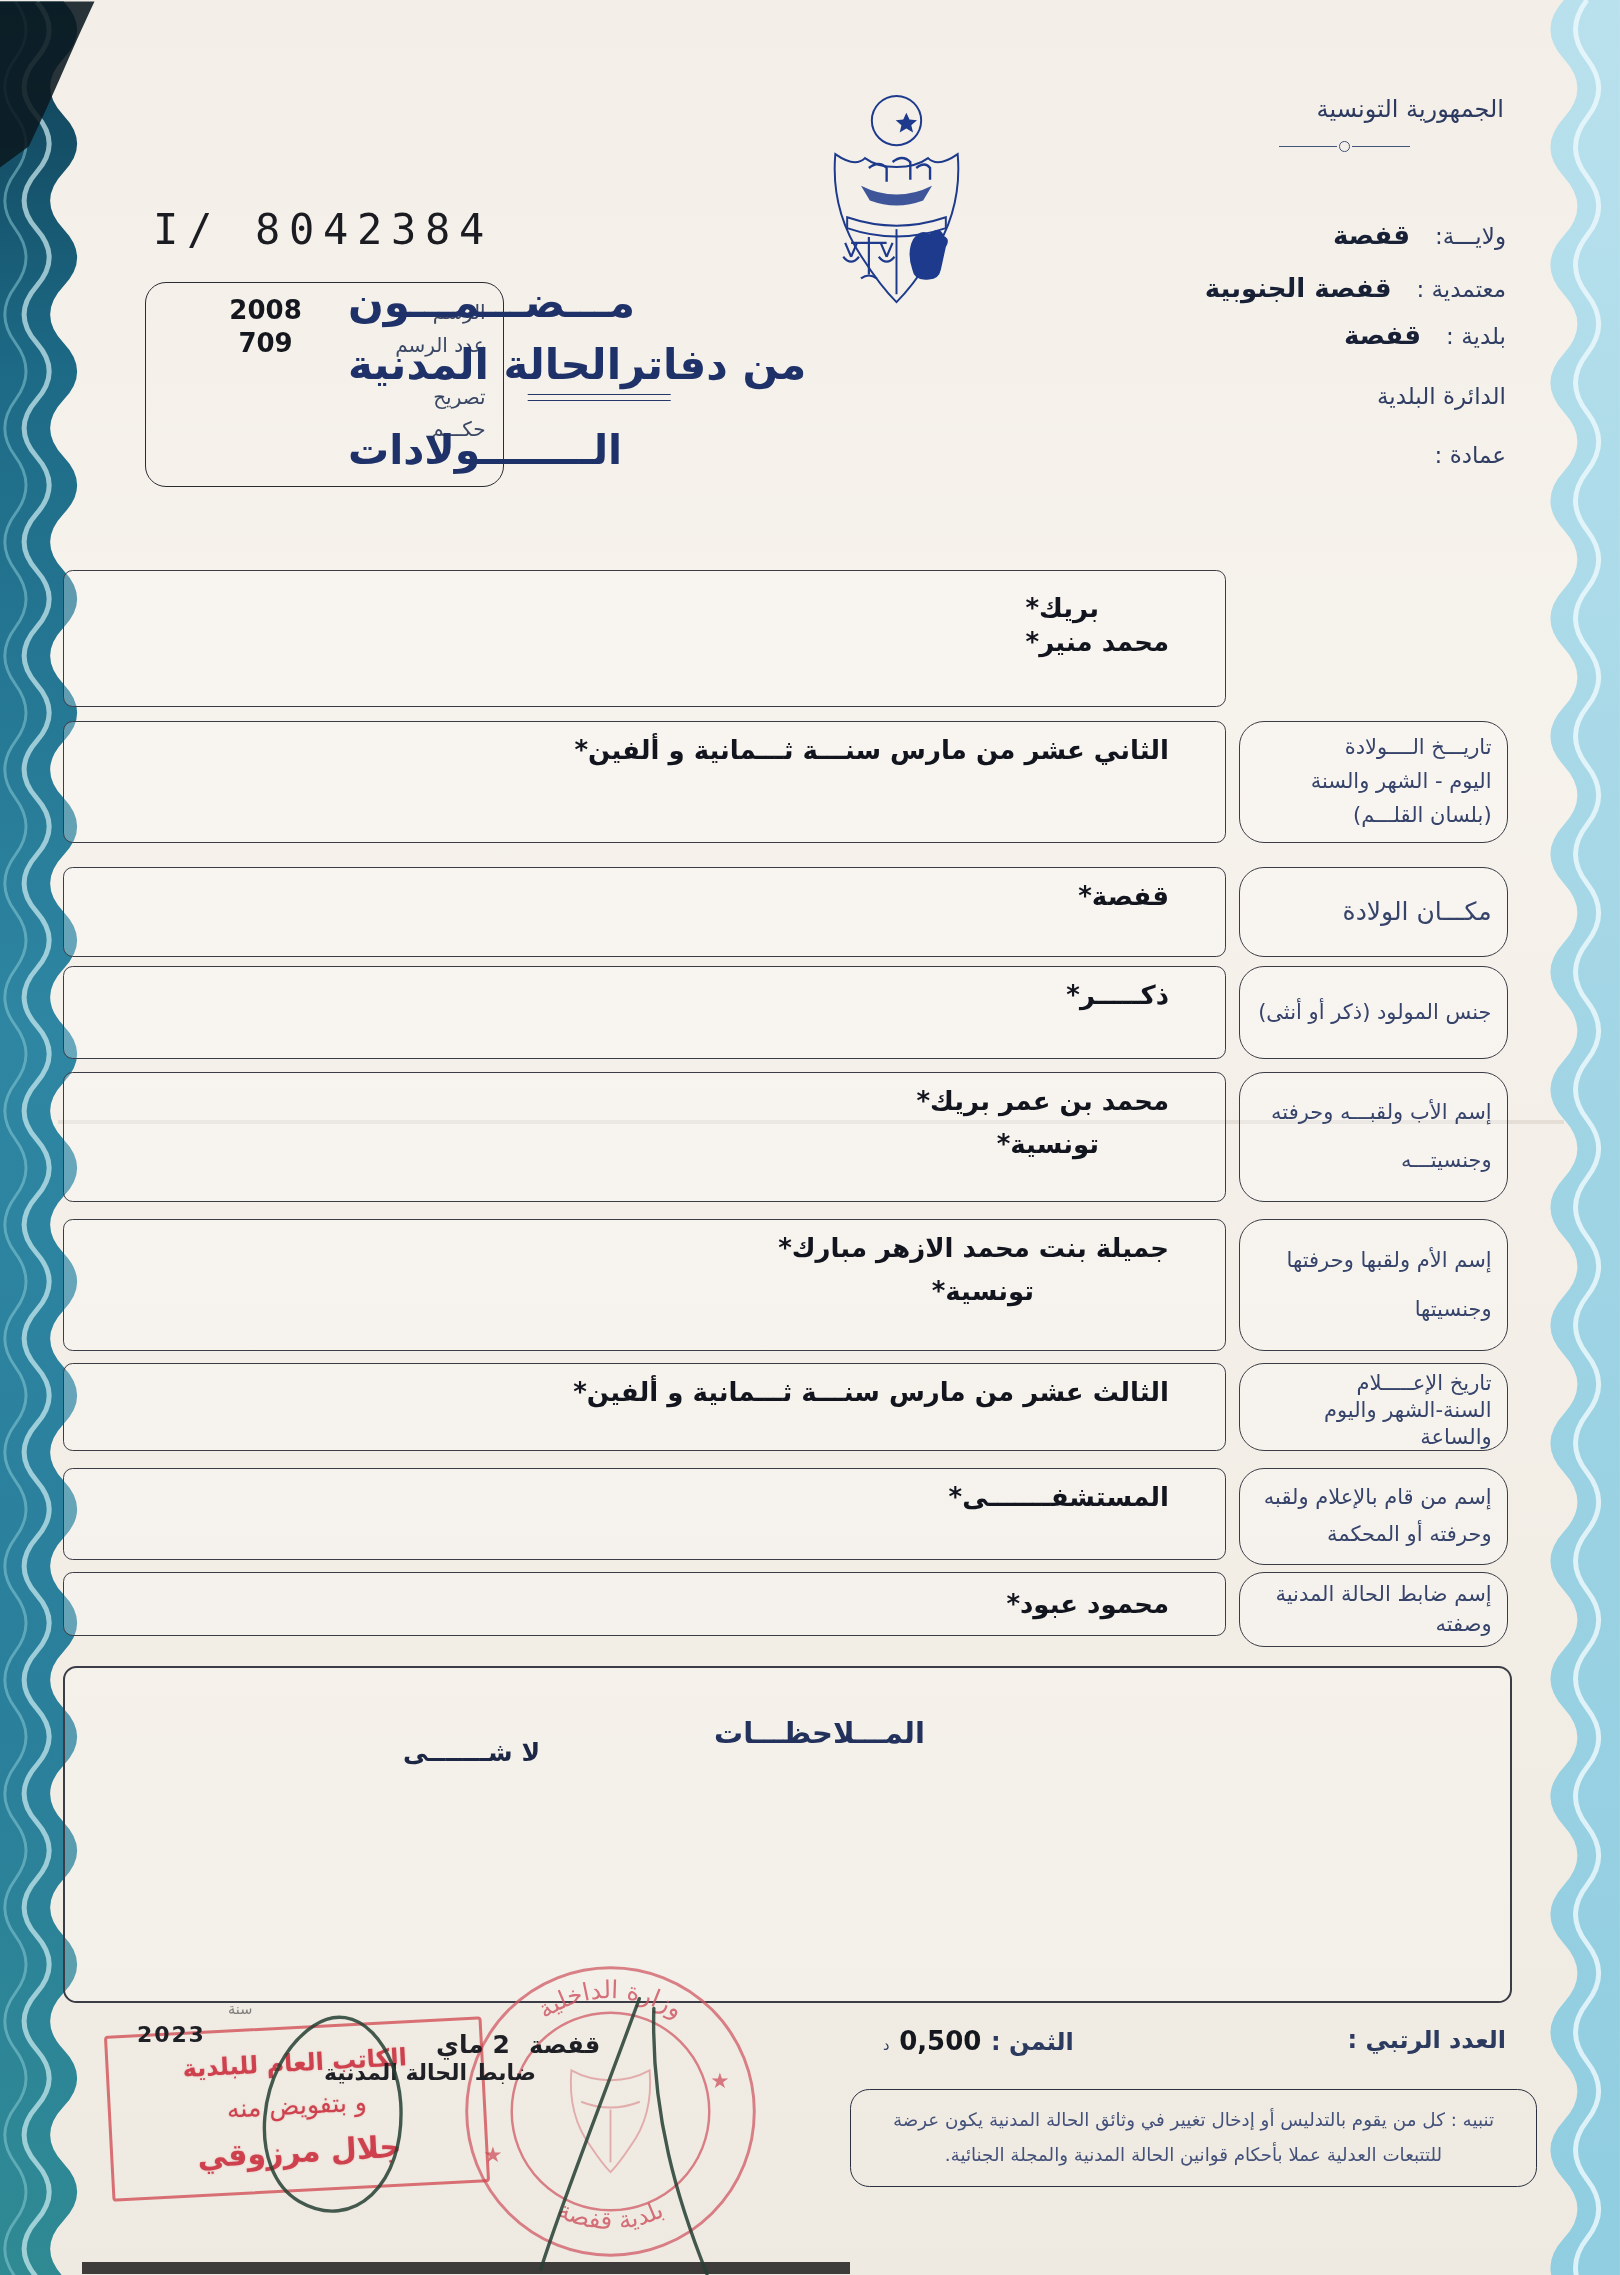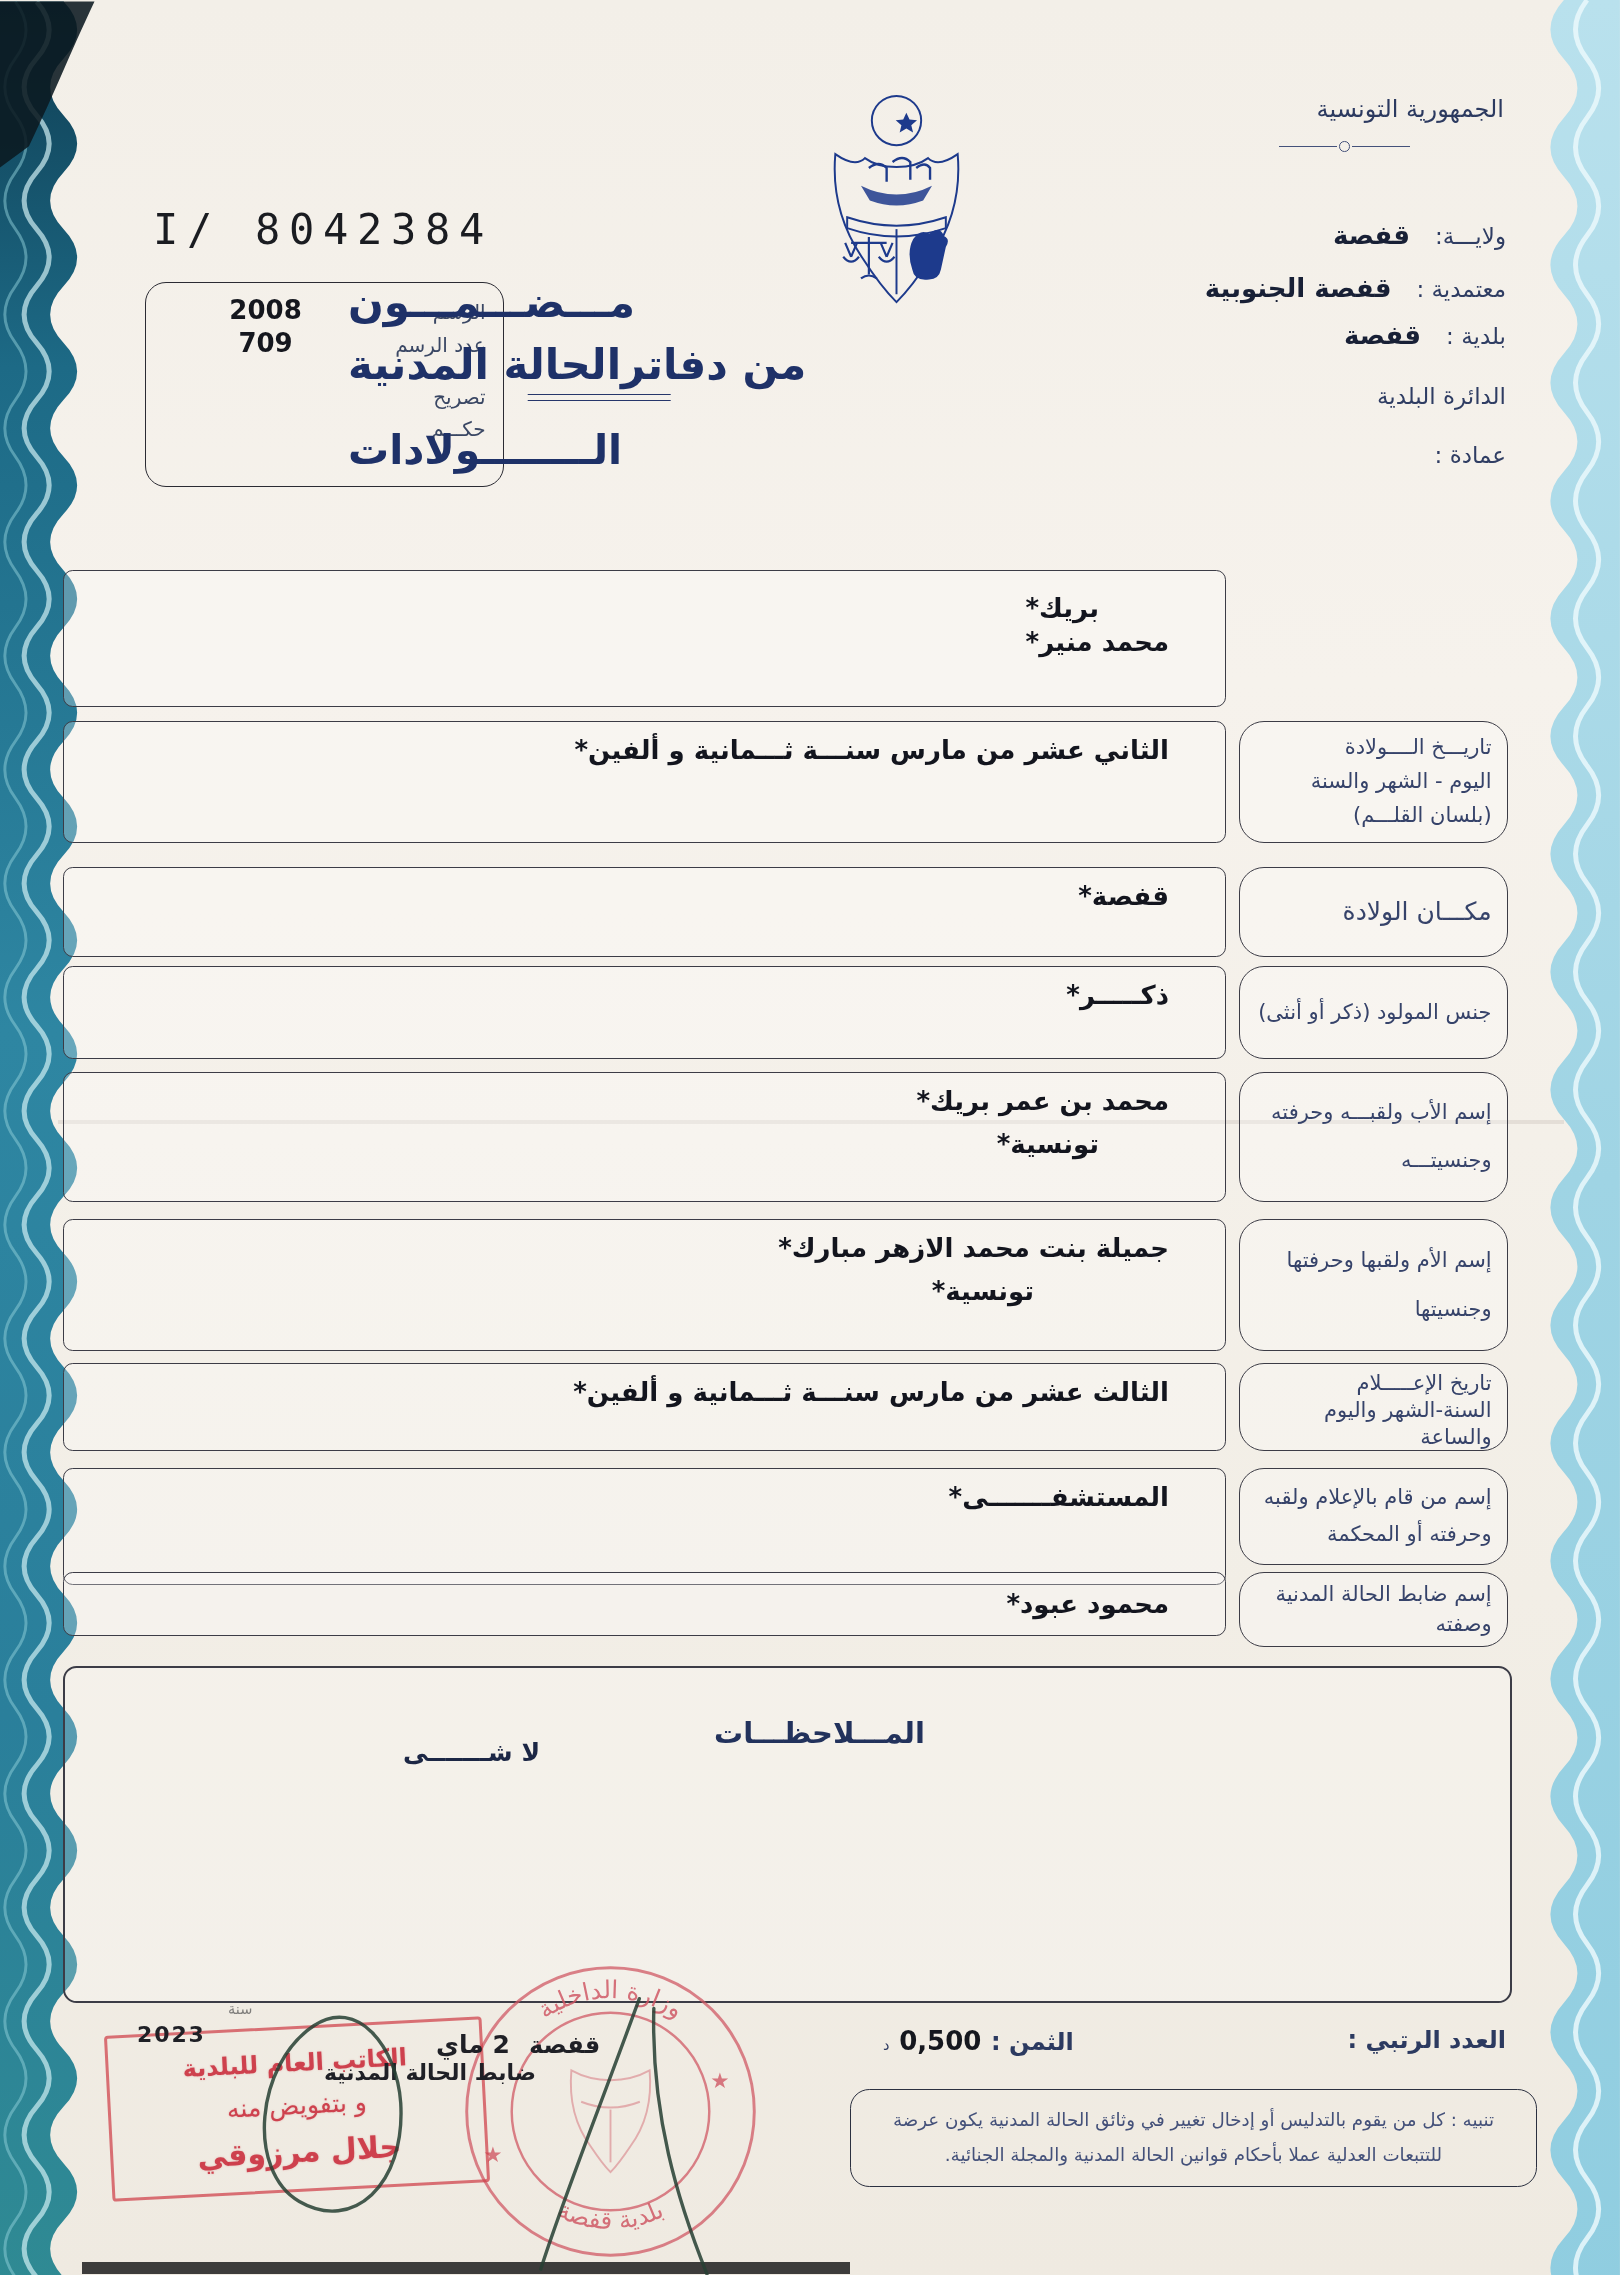--- a/index.html
+++ b/index.html
@@ -240,21 +240,21 @@
   </div>
 
   <div class="vbox" style="top:1363px;height:88px">
     <div class="val">الثالث عشر من مارس سنـــة ثـــمانية و ألفين*</div>
   </div>
   <div class="lbox" style="top:1363px;height:88px">
     <div class="lab">تاريخ الإعـــــلام</div>
     <div class="lab">السنة-الشهر واليوم والساعة</div>
   </div>
 
-  <div class="vbox" style="top:1468px;height:117px">
+  <div class="vbox" style="top:1468px;height:92px">
     <div class="val">المستشفـــــــى*</div>
   </div>
   <div class="lbox" style="top:1468px;height:97px">
     <div class="lab">إسم من قام بالإعلام ولقبه</div>
     <div class="lab">وحرفته أو المحكمة</div>
   </div>
 
   <div class="vbox" style="top:1572px;height:64px;padding-top:15.4px">
     <div class="val">محمود عبود*</div>
   </div>

